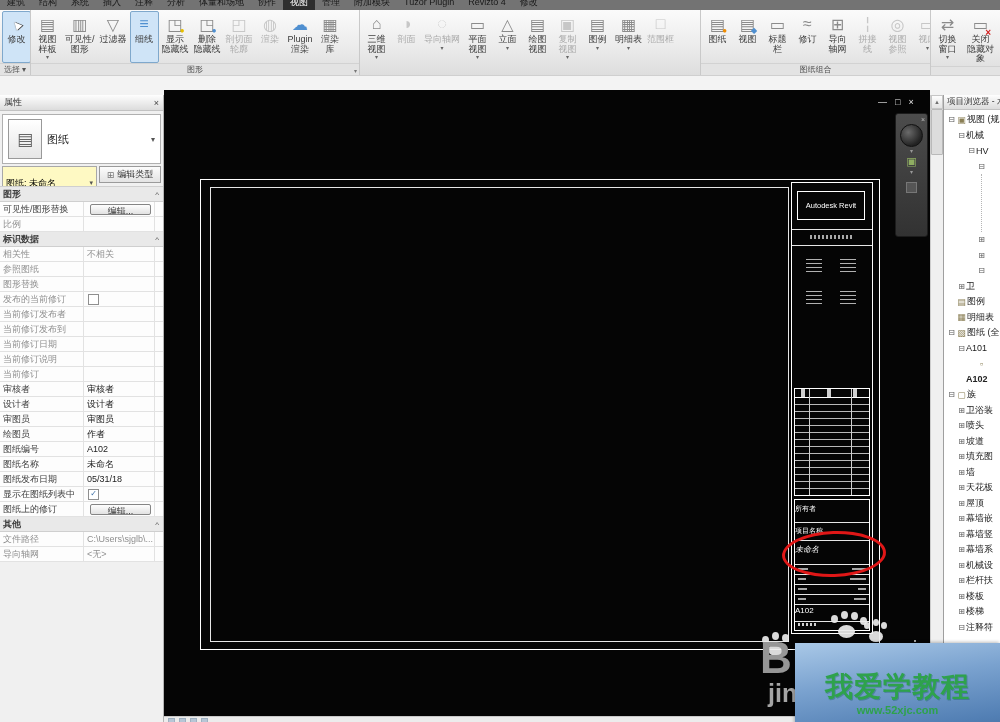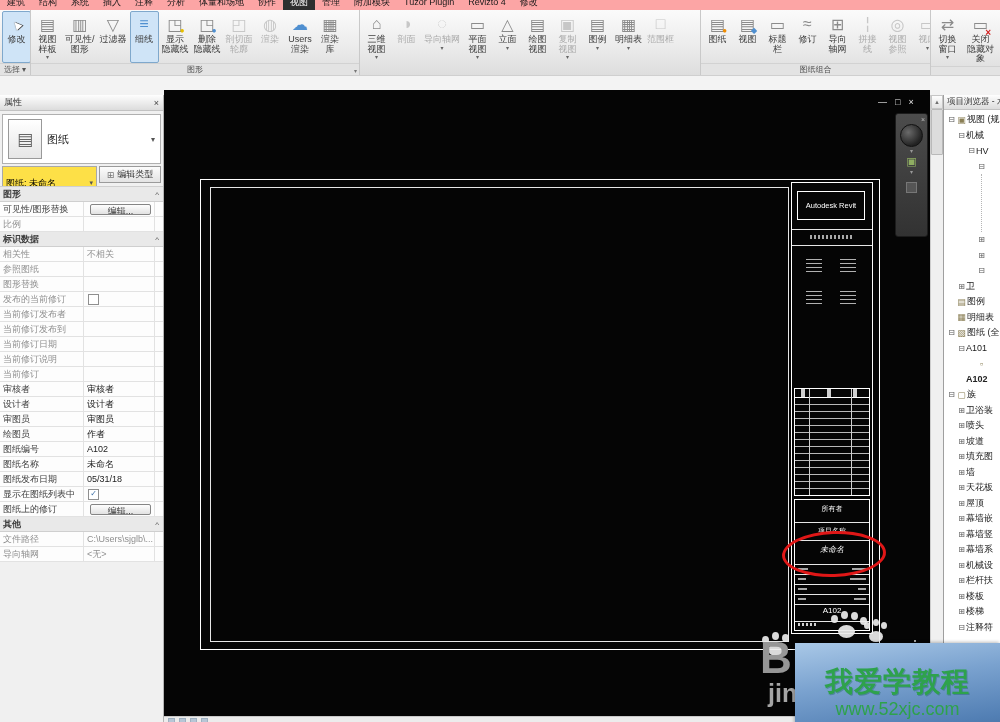--- a/index.html
+++ b/index.html
@@ -1,19 +1,19 @@
 <!DOCTYPE html>
 <html><head>
 <meta charset="utf-8">
 <style>
   html,body{margin:0;padding:0}
   body{width:1000px;height:722px;position:relative;overflow:hidden;background:#f0f0f0;
        font-family:"Liberation Sans","DejaVu Sans",sans-serif;-webkit-font-smoothing:antialiased}
   
-  #tabbar{position:absolute;top:0;left:0;right:0;height:10px;background:#fca5a5;display:flex;align-items:flex-end;overflow:hidden}
+  #tabbar{position:absolute;top:0;left:0;right:0;height:10px;background:#737373;display:flex;align-items:flex-end;overflow:hidden}
   .tab{font-size:9px;line-height:15px;height:15px;padding:0 7px;color:#181818;white-space:nowrap}
   .tab.active{background:#2e2e2e;color:#fff}
   
   #ribbon{position:absolute;top:10px;left:0;right:0;height:65px;background:linear-gradient(#fbfbfb,#e9e9e9 65%,#dddddd)}
   .panel{position:absolute;top:0;height:65px;border-right:1px solid #c9c9c9;display:flex;flex-direction:column;overflow:hidden}
   .pbody{flex:1;display:flex;align-items:stretch;padding:1px 2px 0;gap:1px}
   .plabelbar{height:11px;background:#e3e3e3;border-top:1px solid #d2d2d2;font-size:8px;color:#555;
              display:flex;align-items:center;justify-content:center;position:relative}
   .plauncher{position:absolute;right:2px;bottom:1px;font-size:6px;color:#777}
   .rbtn{display:flex;flex-direction:column;align-items:center;justify-content:flex-start;min-width:25px;
@@ -35,21 +35,21 @@
          display:flex;flex-direction:column;overflow:hidden;z-index:5}
   .ptitle{height:15px;background:linear-gradient(#fefefe,#dcdcdc);border-bottom:1px solid #c2c2c2;font-size:9px;
           color:#333;display:flex;align-items:center;padding:0 4px;flex:none}
   .ptitle .x{margin-left:auto;font-size:9px;color:#444}
   .typebox{margin:3px 2px 1px;background:#fff;border:1px solid #b0b0b0;height:48px;display:flex;align-items:center;flex:none}
   .typeicon{width:32px;height:38px;margin:2px 5px;border:1px solid #999;background:linear-gradient(#fff,#e6e6e6);
             display:flex;align-items:center;justify-content:center;font-size:17px;color:#666}
   .typename{font-size:11px;color:#222}
   .typearrow{margin-left:auto;margin-right:5px;font-size:8px;color:#555}
   .comborow{display:flex;margin:1px 2px;height:17px;gap:2px;flex:none}
-  .combo{flex:1;background:#fde047;border:1px solid #a8a8a8;font-size:9px;display:flex;align-items:center;padding:16px 3px;overflow:hidden;white-space:nowrap}
+  .combo{flex:1;background:#fef9c3;border:1px solid #a8a8a8;font-size:9px;display:flex;align-items:center;padding:16px 3px;overflow:hidden;white-space:nowrap}
   .combo .carr{margin-left:auto;color:#555;font-size:7px}
   .edittype{width:60px;border:1px solid #9a9a9a;background:linear-gradient(#fcfcfc,#e3e3e3);font-size:9px;color:#333;
             display:flex;align-items:center;justify-content:center;gap:3px;flex:none}
   .etic{font-size:9px;color:#777}
   .pgrid{margin-top:2px;border-top:1px solid #cfcfcf;flex:none}
   .prow{display:flex;height:14px;border-bottom:1px solid #e2e2e2;background:#fdfdfd;font-size:9px;align-items:center}
   .prow .pl{width:80px;padding-left:3px;color:#3d3d3d;overflow:hidden;white-space:nowrap;flex:none}
   .prow .pv{flex:1;border-left:1px solid #e2e2e2;padding-left:3px;color:#222;overflow:hidden;white-space:nowrap;height:100%;display:flex;align-items:center}
   .prow .pe{width:8px;border-left:1px solid #e2e2e2;height:100%;flex:none}
   .prow.sec{background:#e9e9e9;border-bottom:1px solid #cfcfcf;font-weight:bold;color:#222}
@@ -87,21 +87,21 @@
            background:repeating-linear-gradient(90deg,#dedede 0 2px,transparent 2px 4px);opacity:.75}
   .tb-cl{position:absolute;width:16px;height:16px;background:repeating-linear-gradient(#cfcfcf 0 1px,transparent 1px 4px);opacity:.85}
   .tb-table{position:absolute;left:2px;top:205px;width:74px;height:106px;border:1px solid #fff}
   .tb-thead{position:absolute;left:0;top:0;right:0;height:8px;border-bottom:1px solid #fff;
             background:repeating-linear-gradient(90deg,transparent 0 6px,#cfcfcf 6px 10px,transparent 10px 26px)}
   .tb-rows{position:absolute;left:0;top:9px;right:0;bottom:0;
            background:repeating-linear-gradient(transparent 0 6px,#b9b9b9 6px 7px)}
   .tb-v1{position:absolute;top:0;bottom:0;left:14px;width:1px;background:#cfcfcf}
   .tb-v2{position:absolute;top:0;bottom:0;left:56px;width:1px;background:#cfcfcf}
   .tb-low{position:absolute;left:2px;top:316px;width:74px;height:130px;border:1px solid #fff;color:#fff}
-  .tbl-row{position:absolute;left:0;right:0;text-align:center;overflow:hidden}
+  .tbl-row{position:absolute;left:0;right:0;text-align:left;overflow:hidden}
   .tbl-line{position:absolute;left:0;right:0;height:1px;background:#fff;opacity:.9}
   .tb-owner{top:4px;font-size:7px}
   .tb-proj{top:26px;font-size:7px}
   .tb-name{top:44px;font-size:8px;font-style:italic}
   .tb-num{top:106px;font-size:8px;font-family:"Liberation Sans",sans-serif}
   .tb-field{position:absolute;left:0;right:0;height:10px}
   .tb-field i{position:absolute;top:4px;height:2px;background:#cfcfcf;opacity:.8}
   .tb-bot{position:absolute;left:3px;top:123px;width:20px;height:3px;background:repeating-linear-gradient(90deg,#cfcfcf 0 2px,transparent 2px 4px)}
   .tb-vtext{position:absolute;left:713px;top:460px;width:2px;height:70px;
             background:repeating-linear-gradient(#cfcfcf 0 2px,transparent 2px 5px);opacity:.8}
@@ -128,21 +128,21 @@
   
   .paw{position:absolute;background:#ededed;border-radius:50%;opacity:.92;z-index:40}
   #baiduB{position:absolute;left:760px;top:636px;font-size:44px;font-weight:bold;color:#969696;z-index:40;line-height:44px}
   #baiduJin{position:absolute;left:768px;top:681px;font-size:25px;font-weight:bold;color:#a5a5a5;z-index:40;line-height:25px}
   #redcircle{position:absolute;left:782px;top:531px;width:98px;height:40px;border:3px solid #e01717;border-radius:50%;
              transform:rotate(-2deg);z-index:46}
   #wmband{position:absolute;left:795px;top:643px;width:205px;height:101px;z-index:50;
           background:linear-gradient(172deg,#a9c8e7 0%,#7aa2cf 38%,#527fb4 78%,#446a9b 100%);
           display:flex;flex-direction:column;align-items:center;justify-content:center;box-shadow:-1px -1px 3px rgba(0,0,0,.25)}
   #wmtitle{font-size:28px;font-weight:bold;color:#2ea24c;letter-spacing:1px;line-height:30px;text-shadow:1px 1px 0 rgba(15,90,80,.35);white-space:nowrap}
-  #wmurl{font-size:18px;font-weight:normal;color:#2ea24c;margin-top:2px;white-space:nowrap}
+  #wmurl{font-size:11px;font-weight:bold;color:#2ea24c;margin-top:2px;white-space:nowrap}
 </style>
 </head>
 <body>
 
 <div id="tabbar">
   <span class="tab">建筑</span>
   <span class="tab">结构</span>
   <span class="tab">系统</span>
   <span class="tab">插入</span>
   <span class="tab">注释</span>
@@ -214,21 +214,21 @@
         <span class="ricon">◰</span>
         <span class="rlabel">剖切面
 轮廓</span>
       </div>
       <div class="rbtn disabled">
         <span class="ricon">◍</span>
         <span class="rlabel">渲染</span>
       </div>
       <div class="rbtn">
         <span class="ricon c-blue">☁</span>
-        <span class="rlabel">Users
+        <span class="rlabel">Plugin
 渲染</span>
       </div>
       <div class="rbtn">
         <span class="ricon">▦</span>
         <span class="rlabel">渲染
 库</span>
       </div>
     </div>
     <div class="plabelbar">
       <span>图形</span>

